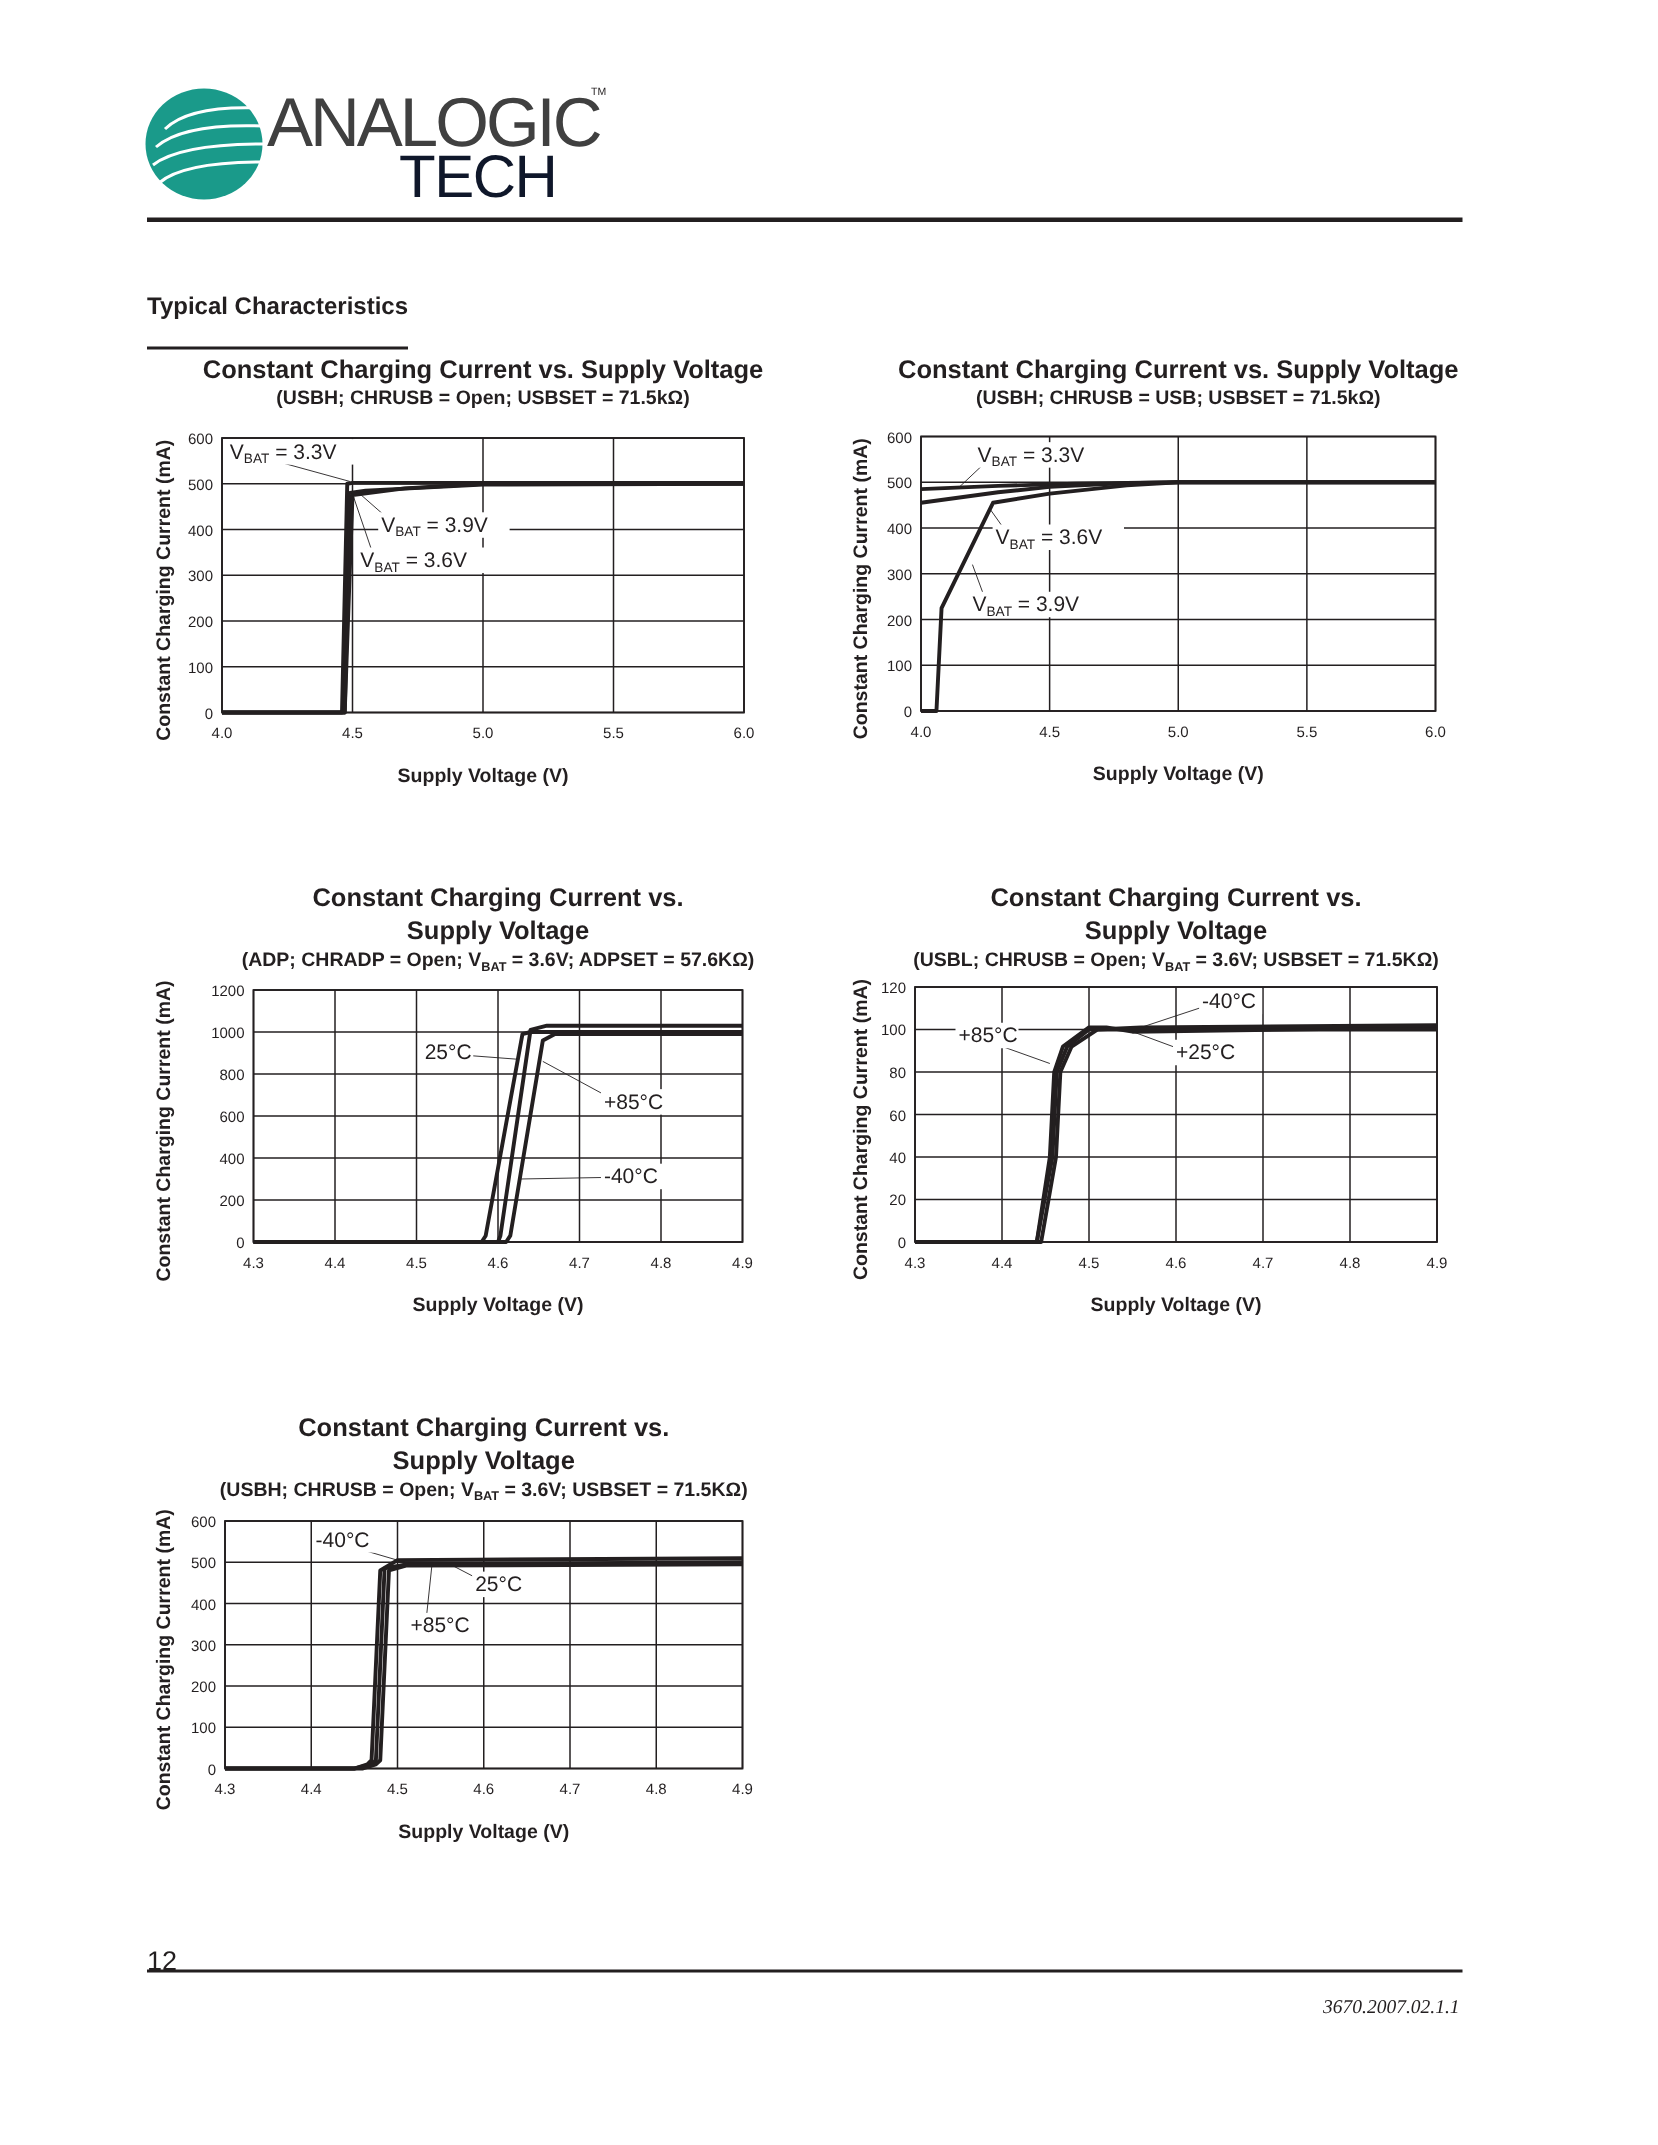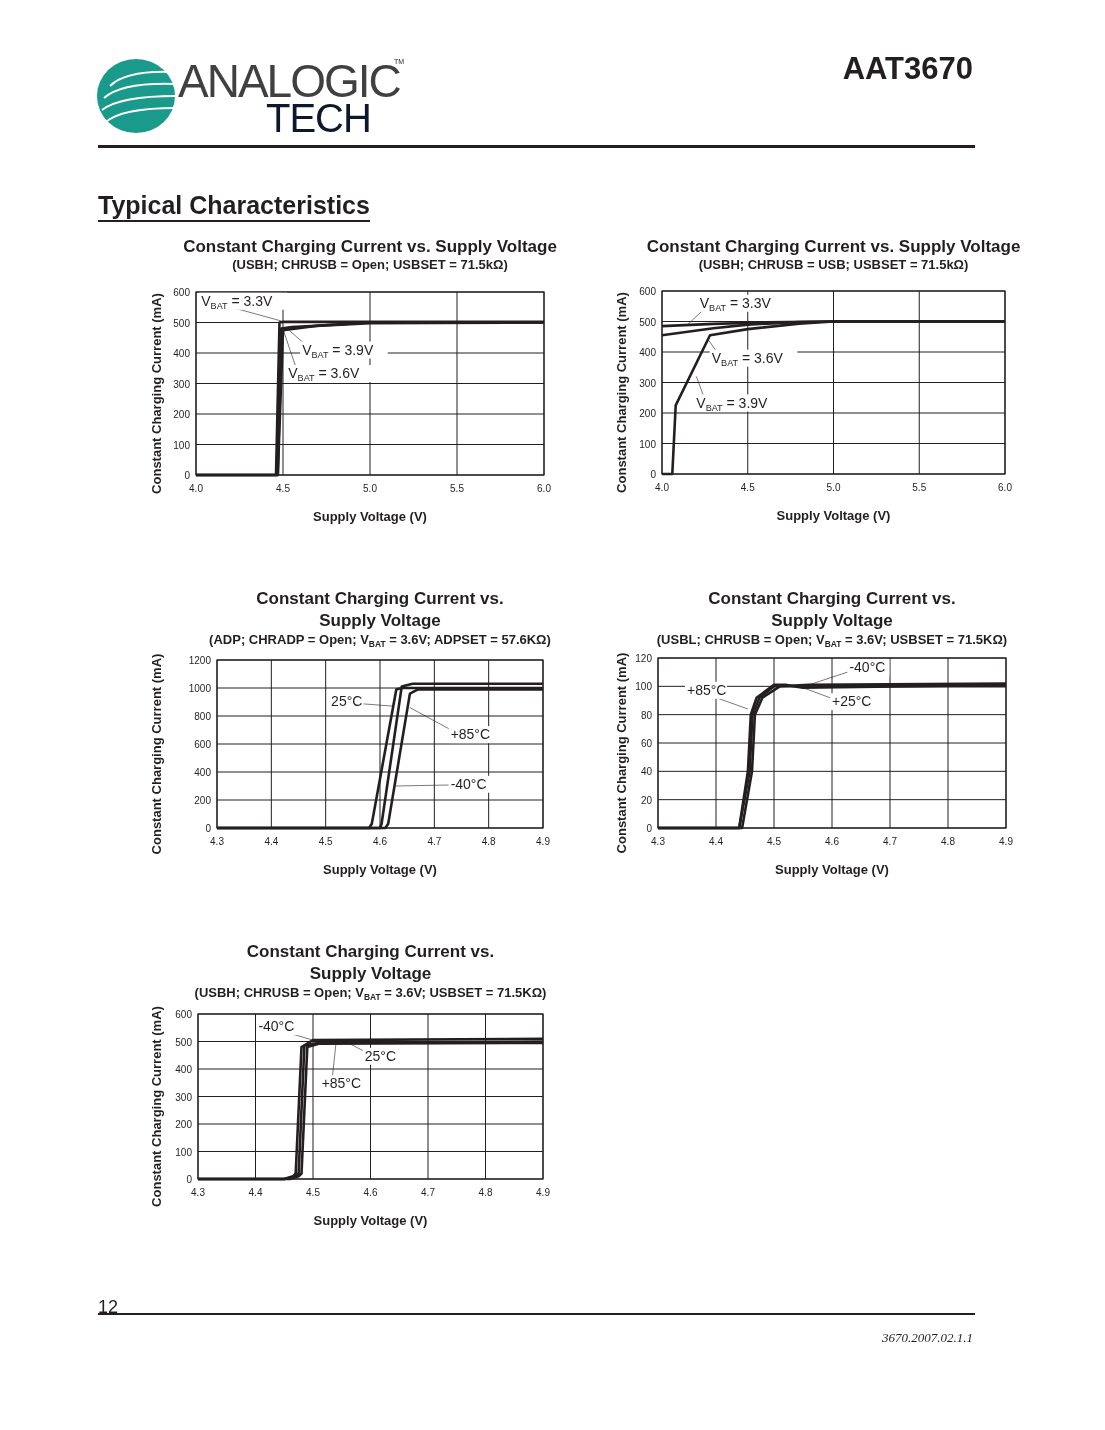--- a/index.html
+++ b/index.html
@@ -8,23 +8,23 @@
   .logo { position: absolute; left: 96px; top: 56px; width: 320px; height: 80px; }
   .logo-word1 { position: absolute; left: 82px; top: 2px; font-size: 46px; letter-spacing: -2px;
                 font-family: "Liberation Sans", sans-serif; color: #404040; line-height: 1; }
   .logo-word2 { position: absolute; left: 170px; top: 42px; font-size: 40px; font-weight: 300;
                 color: #0f172a; line-height: 1; letter-spacing: -1px; }
   .logo-tm { position: absolute; left: 298px; top: 2px; font-size: 7px; }
   .hdr-right { position: absolute; right: 132px; top: 52px; text-align: right; }
   .part { font-size: 31px; font-weight: bold; line-height: 34px; }
   .sub { font-size: 24px; font-weight: bold; line-height: 29px; }
   .rule { position: absolute; left: 98px; width: 877px; height: 3px; background: #231f20; }
-  .section { position: absolute; left: 98px; top: 190px; font-size: 25px; font-weight: bold;
-             border-bottom: 2px solid #231f20; padding-bottom: 0px; line-height: 30px; }
-  .chart { position: absolute; margin-left: 48px; }
+  .section { position: absolute; left: 98px; top: 190px; font-size: 16px; font-weight: bold;
+             border-bottom: 2px solid #231f20; padding-bottom: 11px; line-height: 30px; }
+  .chart { position: absolute; }
   .chart svg { display: block; overflow: visible; }
   .ctitle { font-weight: bold; fill: #231f20; }
   .tick { font-size: 10px; fill: #231f20; }
   .axlab { font-size: 13px; font-weight: bold; fill: #231f20; }
   .footer-num { position: absolute; left: 98px; top: 1297px; font-size: 18px; }
   .footer-doc { position: absolute; right: 132px; top: 1330px; font-size: 13px; font-style: italic;
                 font-family: "Liberation Serif", serif; }
 </style>
 </head>
 <body>
@@ -36,21 +36,20 @@
     <path d="M8 42 Q26 26 80 28" stroke="#fff" stroke-width="2" fill="none"></path>
     <path d="M6 54 Q24 40 80 40" stroke="#fff" stroke-width="2" fill="none"></path>
     <path d="M10 66 Q26 52 80 52" stroke="#fff" stroke-width="2" fill="none"></path>
   </svg>
   <span class="logo-word1">ANALOGIC</span>
   <span class="logo-tm">TM</span>
   <span class="logo-word2">TECH</span>
 </div>
 
 <div class="hdr-right">
-  <div class="part">AAT3670</div>
 </div>
 <div class="rule" style="top:145px"></div>
 
 <div class="section">Typical Characteristics</div>
 
 <div class="chart" id="chart0" style="left:98px;top:232px">
     <svg width="420" height="300">
       <text x="224" y="20" text-anchor="middle" font-size="17" class="ctitle">Constant Charging Current vs. Supply Voltage</text>
       <text x="224" y="37" font-size="13" text-anchor="middle" font-weight="bold" fill="#231f20"><tspan>(USBH; CHRUSB = Open; USBSET = 71.5kΩ)</tspan></text>
       <g>

